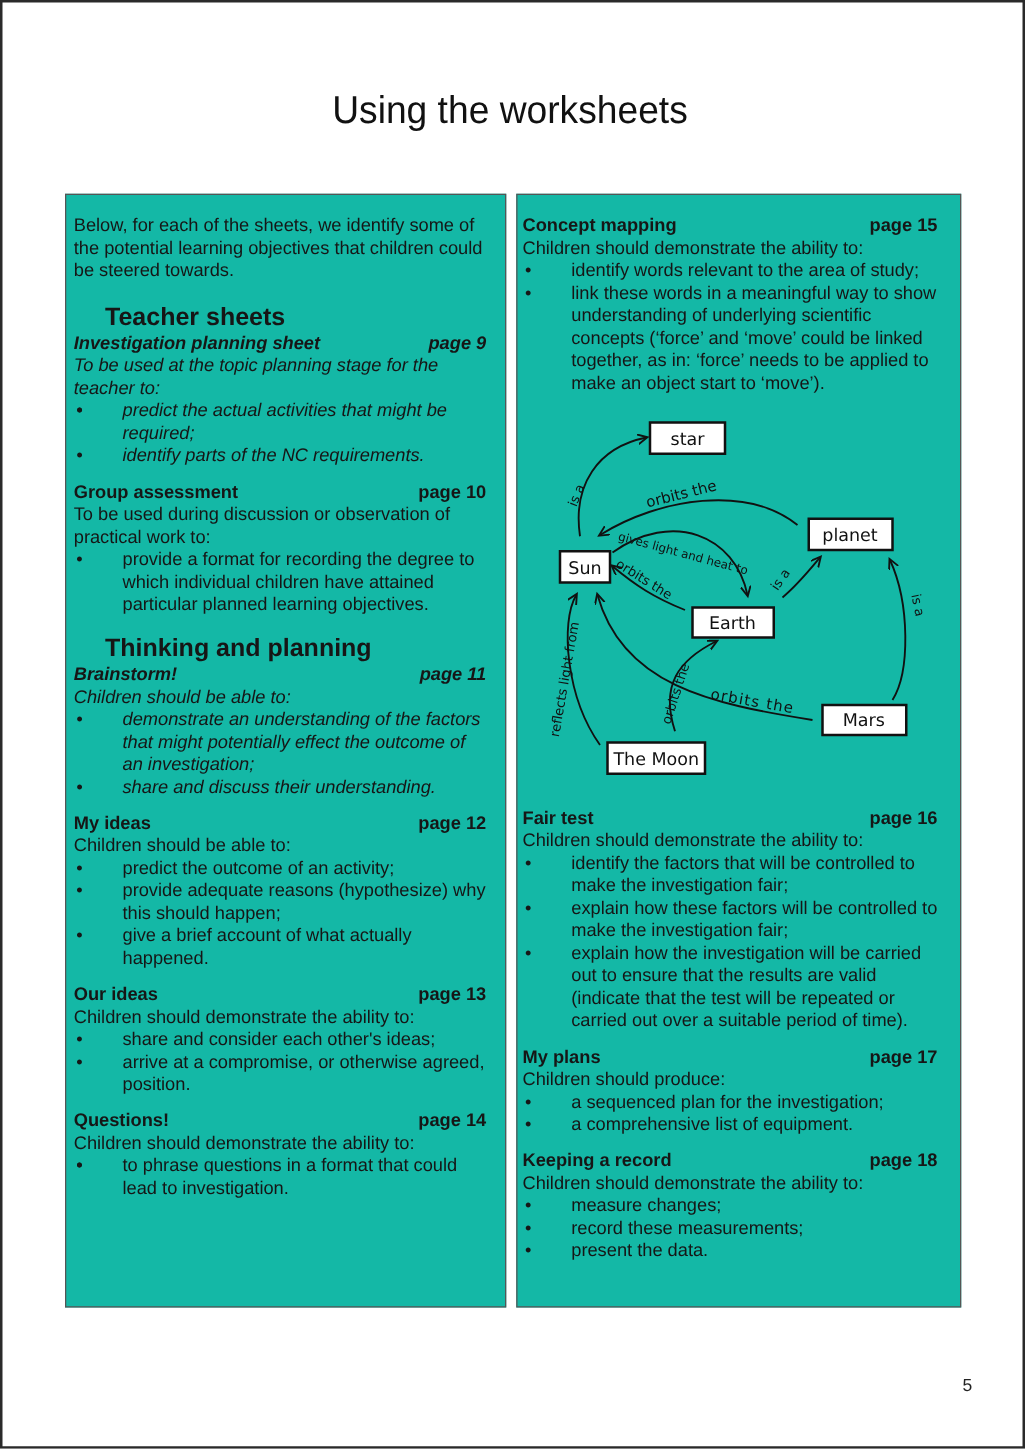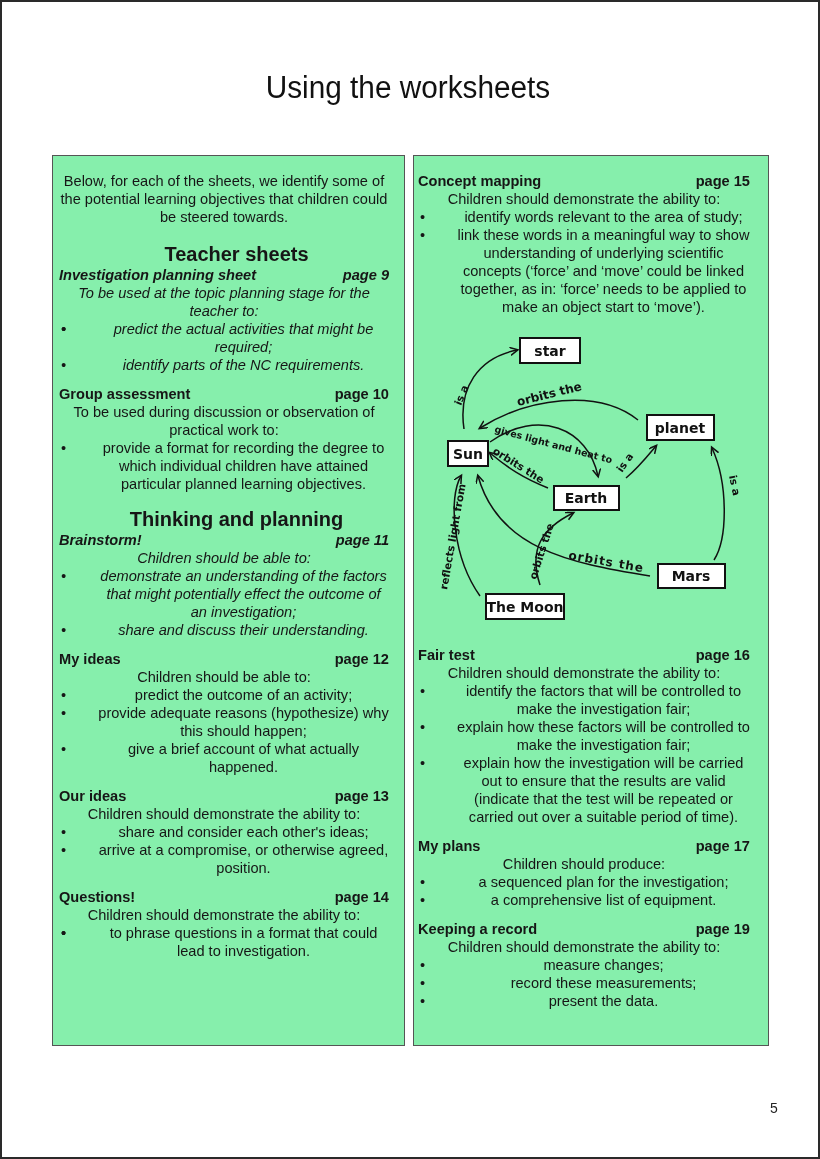--- a/index.html
+++ b/index.html
@@ -1,36 +1,36 @@
 <!DOCTYPE html>
 <html><head>
 <meta charset="utf-8">
 <style>
   html, body { margin:0; padding:0; background:#ffffff; }
   body { width:820px; height:1159px; position:relative; overflow:hidden; }
   .page-frame { position:absolute; left:0; top:0; width:816px; height:1155px; border:2px solid #2a2a2a; background:#fff; }
   .title { position:absolute; left:0; width:816px; top:70px; text-align:center;
     font-family:"Liberation Sans", sans-serif; font-size:31px; color:#111; transform:scaleX(0.96); }
-  .box { position:absolute; border:1.3px solid #555; background:#86efac;
-    font-family:"Liberation Sans", sans-serif; font-size:14.6px; line-height:18px; color:#161616;text-align:center; }
+  .box { position:absolute; border:1.3px solid #555; background:#14b8a6;
+    font-family:"Liberation Sans", sans-serif; font-size:14.6px; line-height:18px; color:#161616; }
   .box.left { left:52px; top:155px; width:351px; height:889px; }
   .box.right { left:413px; top:155px; width:354px; height:889px; }
   .inner { position:absolute; top:16px; }
   .box.left .inner { left:6px; width:330px; }
   .box.right .inner { left:4px; width:332px; }
   .section-h { font-weight:bold; font-size:20px; line-height:22px; margin-top:11px;margin-left:25px; }
   .item-h { font-weight:bold; display:flex; justify-content:space-between; font-size:14.6px;gap:48px; }
   .item { margin-top:11px; }
   .item.first { margin-top:0; }
   .section-h + .item { margin-top:1px;font-style:italic; }
   ul { list-style:none; margin:0; padding:0; }
   li { position:relative; padding-left:39px; }
   li .bullet { position:absolute; left:2px; top:0; }
   p { margin:0; }
-  .map { position:relative; width:340px; height:300px; margin-top:12px; margin-left:10px;font-weight:bold; }
+  .map { position:relative; width:340px; height:300px; margin-top:12px; margin-left:10px; }
   .map svg { position:absolute; left:0; top:0; }
   .map .node { font-family:"DejaVu Sans", sans-serif; font-size:14px; }
   .map .lbl { font-family:"DejaVu Sans", sans-serif; font-size:10.5px; fill:#111; }
   .pagenum { position:absolute; left:770px; top:1100px; font-family:"Liberation Sans", sans-serif; font-size:14px; color:#222; }
 </style>
 </head>
 <body>
 
 <div class="page-frame"></div>
 
@@ -213,21 +213,21 @@
       <p>Children should produce:</p>
       <ul>
         <li><span class="bullet">•</span><span>a sequenced plan for the investigation;</span></li>
         <li><span class="bullet">•</span><span>a comprehensive list of equipment.</span></li>
       </ul>
     </div>
 
     <div class="item">
       <div class="item-h">
         <span>Keeping a record</span>
-        <span>page 19</span>
+        <span>page 18</span>
       </div>
       <p>Children should demonstrate the ability to:</p>
       <ul>
         <li><span class="bullet">•</span><span>measure changes;</span></li>
         <li><span class="bullet">•</span><span>record these measurements;</span></li>
         <li><span class="bullet">•</span><span>present the data.</span></li>
       </ul>
     </div>
   </div>
 </div>

